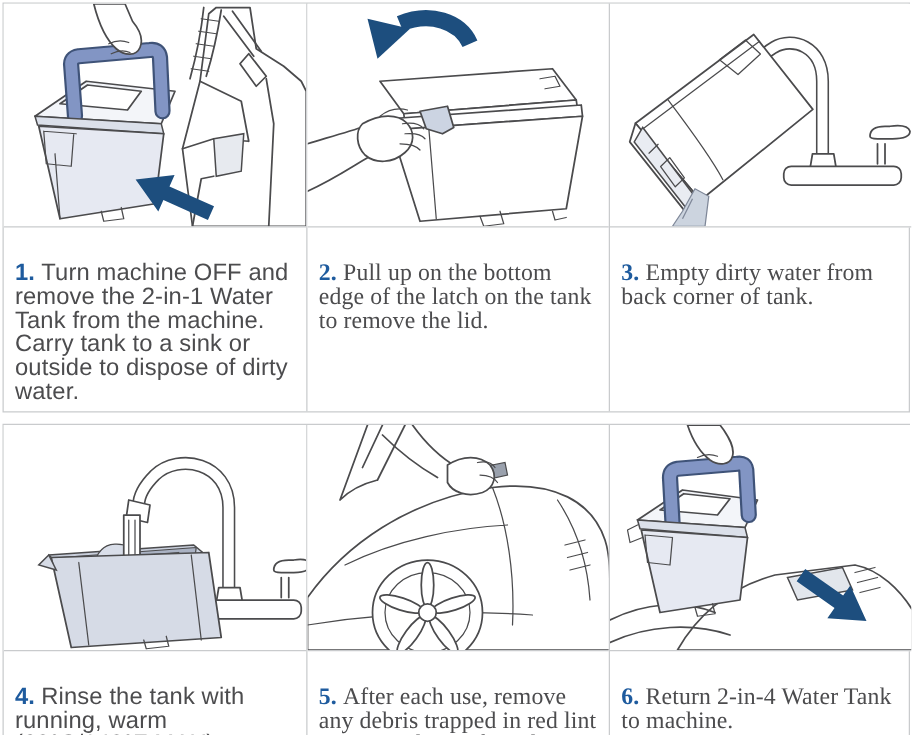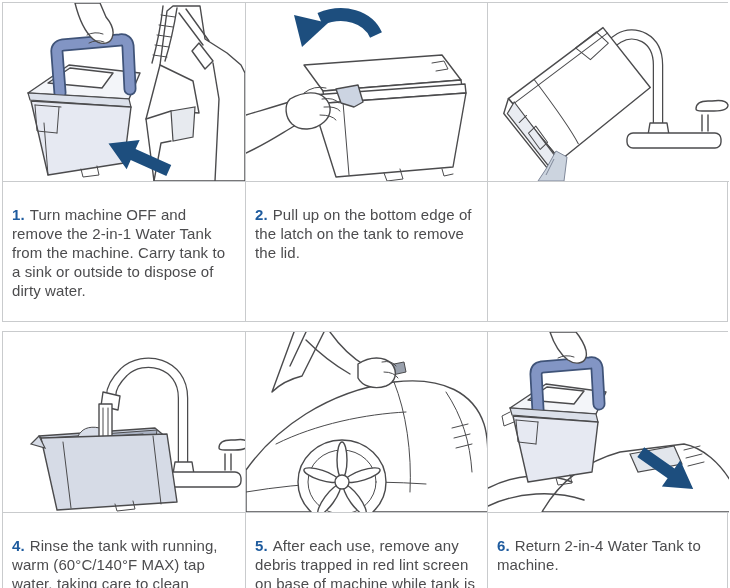--- a/index.html
+++ b/index.html
@@ -1,23 +1,23 @@
 <!DOCTYPE html>
 <html style="--step-number-color: #1e5b9e; --arrow-color: #1d4e7e; --text-color: #4c4c4e; --border-color: #c9cbcd; --handle-blue: #8295c4; --tank-lavender: #e6e9f2; --tank-gray: #d6dbe6; --water-gray: #ccd4df;"><head>
 <meta charset="utf-8">
 <style>
   html,body{margin:0;padding:0;background:#fff;}
   body{width:730px;height:588px;font-family:"Liberation Sans",sans-serif;box-sizing:border-box;padding:2px;}
   .row{display:grid;grid-template-columns:242px 242px 242px;border:1px solid var(--border-color);width:726px;box-sizing:border-box;background:#fff;}
   .row1{margin-bottom:9px;}
   .cell{display:flex;flex-direction:column;min-width:0;}
-  .cell + .cell{border-left:1px solid var(--border-color);}
+  .cell + .cell{border-left:1px solid var(--border-color);font-family:Liberation Serif, serif;}
   .illus{height:178px;border-bottom:1px solid var(--border-color);overflow:hidden;background:#fff;}
   .row2 .illus{height:180px;}
-  .caption{height:101px;padding:8px 9px 0 9px;font-size:15px;line-height:19px;color:var(--text-color);letter-spacing:.1px;}
+  .caption{height:101px;padding:8px 9px 0 9px;font-size:19px;line-height:19px;color:var(--text-color);letter-spacing:.1px;}
   .row2 .caption{height:93px;}
   .num{font-weight:bold;color:var(--step-number-color);margin-right:5px;}
   svg{display:block;}
   .ln{fill:none;stroke:#4b4b4d;stroke-width:1.4;stroke-linecap:round;stroke-linejoin:round;}
   .thin{stroke-width:1;}
   .wfill{fill:#ffffff;stroke:#4b4b4d;stroke-width:1.4;stroke-linejoin:round;}
   .arrow{fill:var(--arrow-color);stroke:none;}
   .arrowband{fill:none;stroke:var(--arrow-color);stroke-width:13;}
   .handle-o{fill:none;stroke:#3f5378;stroke-width:13;stroke-linecap:round;stroke-linejoin:round;}
   .handle-i{fill:none;stroke:#8295c4;stroke-width:9.5;stroke-linecap:round;stroke-linejoin:round;}
@@ -113,20 +113,21 @@
           <path class="ln thin" d="M-59,-29 L57,-37 M-30,-38 C-28,-10 -26,20 -28,40 M22,-42 L48,-44 L52,-28 L28,-24 Z"></path>
           <path class="wfill" d="M-62,-36 L-74,-26 L-67,46 L-52,44 Z"></path>
           <path d="M-71,-24 L-65,43 L-54,40 L-59,-30 Z" fill="#e9ecf2" stroke="#4b4b4d" stroke-width="1.2"></path>
           <path class="ln thin" d="M-66,-10 L-56,-12 M-64,4 L-54,2 L-53,22 L-63,24 Z"></path>
         </g>
 
         <polygon points="68,148 58,166 50,178 76,178 79,154" fill="#ccd4df" stroke="#7e8798" stroke-width="1"></polygon>
         <path d="M66,156 L58,172" fill="none" stroke="#7e8798" stroke-width="1"></path>
       </svg>
     </div>
+    <p class="caption"><span class="num">3.</span><span>Empty dirty water from back corner of tank.</span></p>
   </div>
 
 </div>
 
 <div class="row row2">
 
   <div class="cell">
     <div class="illus">
       <svg width="242" height="180" viewBox="0 0 242 180">
 

